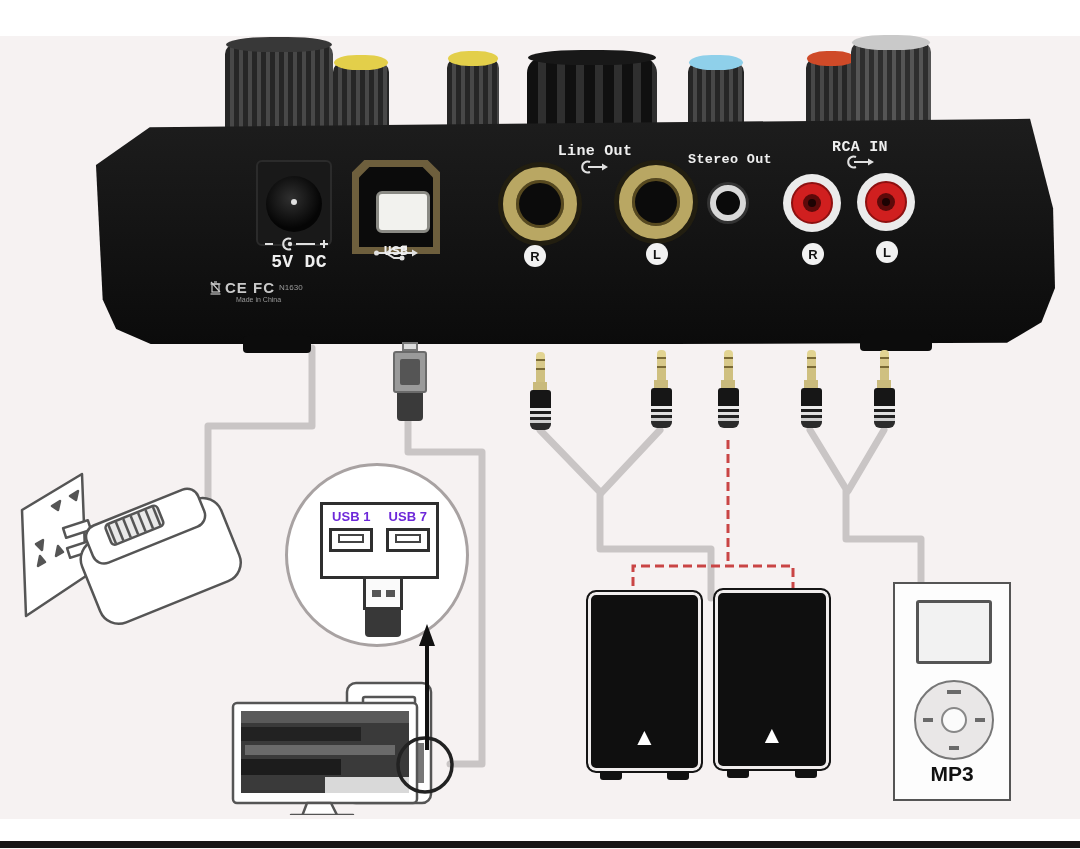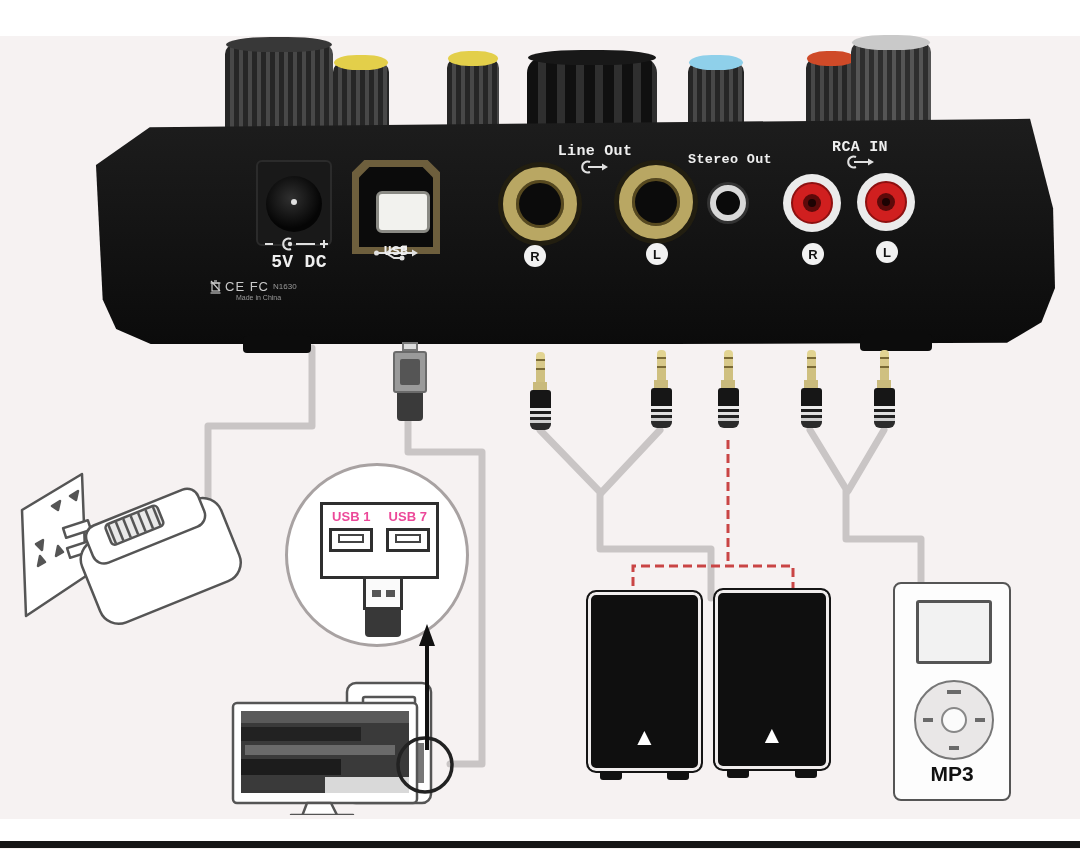--- a/index.html
+++ b/index.html
@@ -53,21 +53,21 @@
   .rca { position:absolute; width:58px; height:58px; border-radius:50%; background:#ebebeb; z-index:5;
          display:flex; align-items:center; justify-content:center; }
   .rca .mid { width:42px; height:42px; border-radius:50%; background:#d01f1f; border:2px solid #8e1010;
               display:flex; align-items:center; justify-content:center; }
   .rca .hole { width:18px; height:18px; border-radius:50%; background:#5c0a0a; display:flex; align-items:center; justify-content:center; }
   .rca .pinhole { width:8px; height:8px; border-radius:50%; background:#1c0303; }
 
   
   .cert { left:210px; top:279px; width:170px; z-index:6; color:#c9c9c9; }
   .cert-row { display:flex; align-items:center; gap:4px; }
-  .cert-marks { font-weight:normal; font-size:13px; letter-spacing:1px; }
+  .cert-marks { font-weight:bold; font-size:15px; letter-spacing:1px; }
   .cert-code { font-size:8px; color:#9a9a9a; }
   .made-in { font-size:7px; color:#9a9a9a; margin-left:26px; }
 
   
   .trs { position:absolute; width:22px; z-index:4; display:flex; flex-direction:column; align-items:center; }
   .trs .tip { width:9px; height:30px; border-radius:4px 4px 0 0;
               background:linear-gradient(180deg,#e2d492 0 22%,#7a6a35 22% 30%,#d8c98a 30% 52%,#7a6a35 52% 60%,#cfc080 60% 100%); }
   .trs .collar { width:14px; height:8px; background:#c9ba7c; }
   .trs .body { width:21px; height:40px; border-radius:3px 3px 6px 6px;
                background:linear-gradient(180deg,#161616 0 45%,#ececec 45% 52%,#1d1d1d 52% 60%,#e0e0e0 60% 67%,#222 67% 75%,#cfcfcf 75% 82%,#2b2b2b 82% 100%); }
@@ -78,36 +78,36 @@
   .usbb-plug .metal { width:34px; height:42px; background:#9a9a9a; border:2px solid #6a6a6a; border-radius:3px;
                       display:flex; align-items:center; justify-content:center; }
   .usbb-plug .metal .inner { width:20px; height:26px; background:#555; border-radius:2px; }
   .usbb-plug .sleeve { width:26px; height:28px; background:#3a3a3a; border-radius:0 0 4px 4px; }
 
   
   .magnifier { left:285px; top:463px; width:184px; height:184px; border-radius:50%; background:#ffffff;
                border:3px solid #a8a2a2; z-index:2; }
   .hub-panel { left:320px; top:502px; width:119px; height:77px; background:#fff; border:3px solid #2e2e2e; z-index:3;
                display:flex; flex-wrap:wrap; justify-content:space-around; align-content:flex-start; padding-top:4px; }
-  .hub-label { font-size:13px; font-weight:bold; color:#ec4899; width:50%; text-align:center; }
+  .hub-label { font-size:13px; font-weight:bold; color:#6d28d9; width:50%; text-align:center; }
   .usba-port { width:44px; height:24px; border:3px solid #2e2e2e; position:relative; margin-top:4px; }
   .usba-port .tongue { position:absolute; left:6px; top:3px; width:26px; height:9px; border:2px solid #444; background:#fff; }
   .usba-plug { left:362px; top:576px; width:42px; z-index:3; display:flex; flex-direction:column; align-items:center; }
   .usba-plug .metal { width:40px; height:34px; background:#fafafa; border:3px solid #333; display:flex; gap:5px; align-items:center; justify-content:center; }
   .usba-plug .hole { width:9px; height:7px; background:#555; }
   .usba-plug .sleeve { width:36px; height:27px; background:#383838; border-radius:0 0 4px 4px; }
 
   
   .speaker { position:absolute; z-index:2; background:#0f0f0f; border:2px solid #151515; border-radius:10px;
              box-shadow:inset 0 0 0 3px #f0eded; }
   .speaker .logo { position:absolute; bottom:20px; left:0; width:100%; text-align:center; color:#fff; font-size:24px; }
   .speaker .sfoot { position:absolute; bottom:-9px; width:22px; height:9px; background:#111; border-radius:0 0 3px 3px; }
 
   
-  .mp3 { left:893px; top:582px; width:118px; height:219px; background:#fdfdfd; border:2px solid #555; border-radius:8px; z-index:2; }
+  .mp3 { left:893px; top:582px; width:118px; height:219px; background:#fdfdfd; border:2px solid #555; border-radius:0; z-index:2; }
   .mp3-screen { position:absolute; left:21px; top:16px; width:76px; height:64px; background:#f2f2f2; border:3px solid #555; border-radius:3px; }
   .mp3-wheel { position:absolute; left:19px; top:96px; width:80px; height:80px; border-radius:50%; background:#e9e7e7; border:2px solid #777; }
   .mp3-center { position:absolute; left:25px; top:25px; width:26px; height:26px; border-radius:50%; background:#fbfbfb; border:2px solid #888; }
   .wheel-mark { position:absolute; background:#6a6a6a; }
   .mp3-label { position:absolute; left:0; top:178px; width:100%; text-align:center; font-size:21px; font-weight:bold; color:#111; }
 
   svg.overlay { position:absolute; z-index:1; }
   svg.overlay-top { position:absolute; z-index:3; }
   svg.illus { position:absolute; z-index:2; }
   svg.glyph { position:absolute; z-index:6; }

